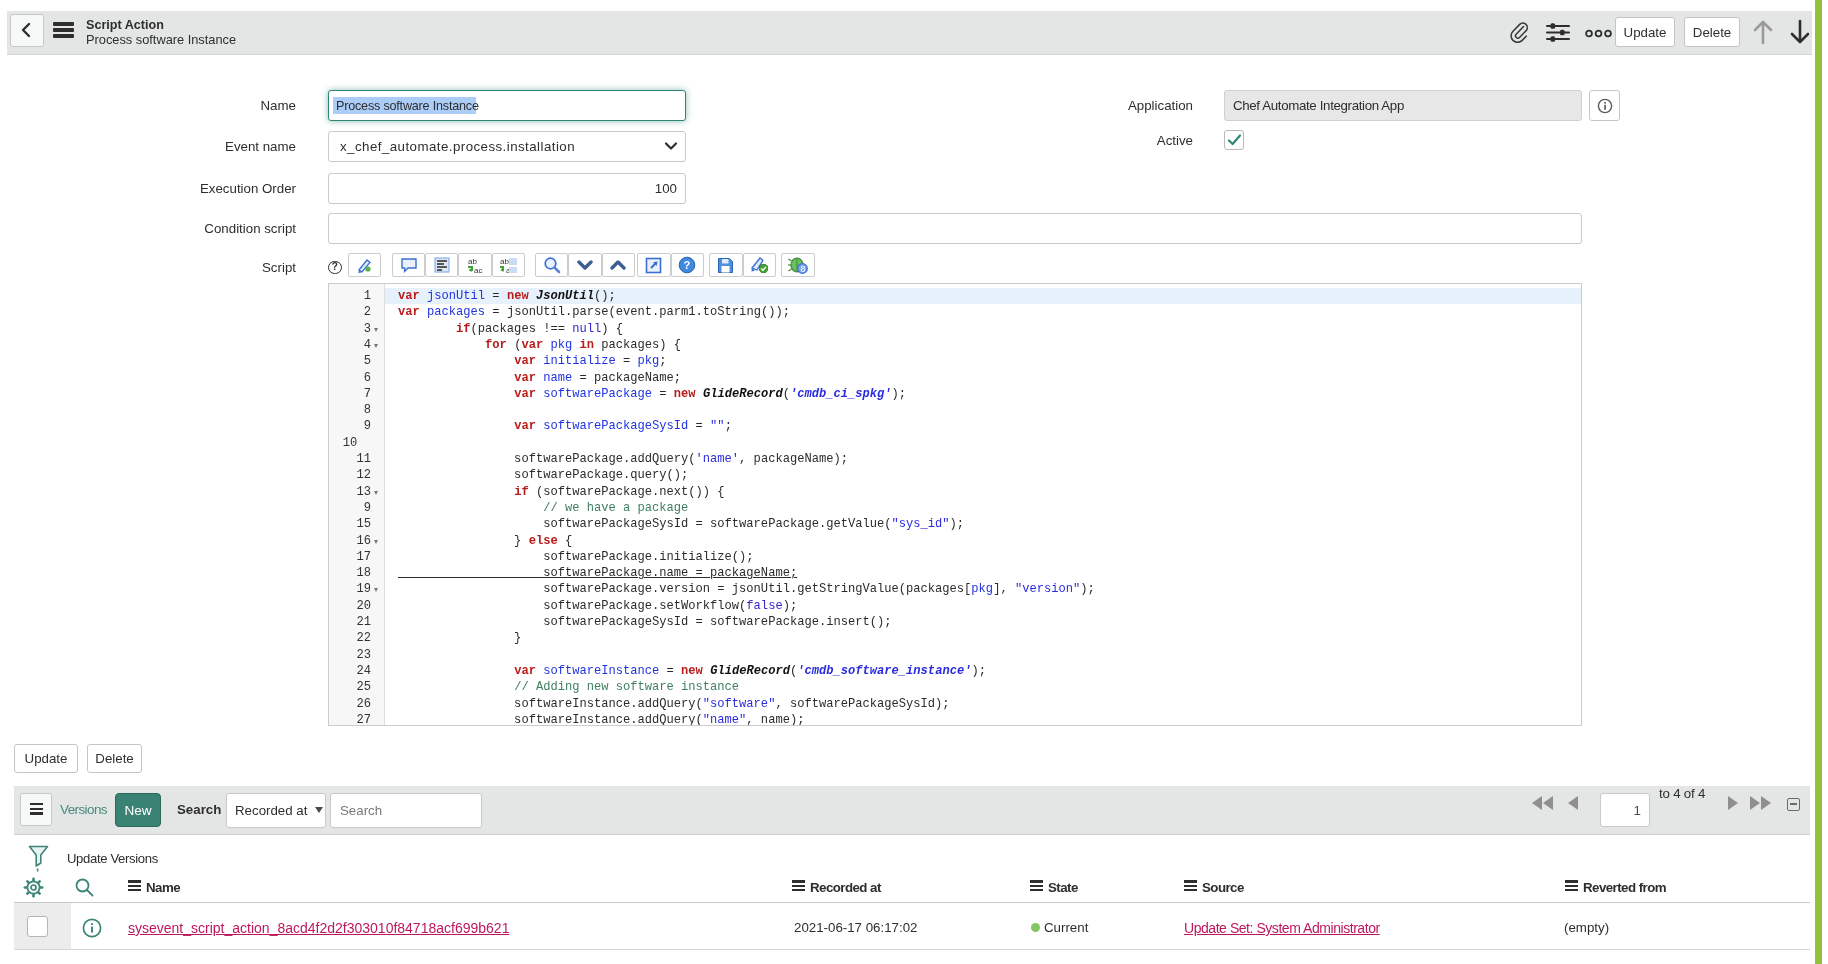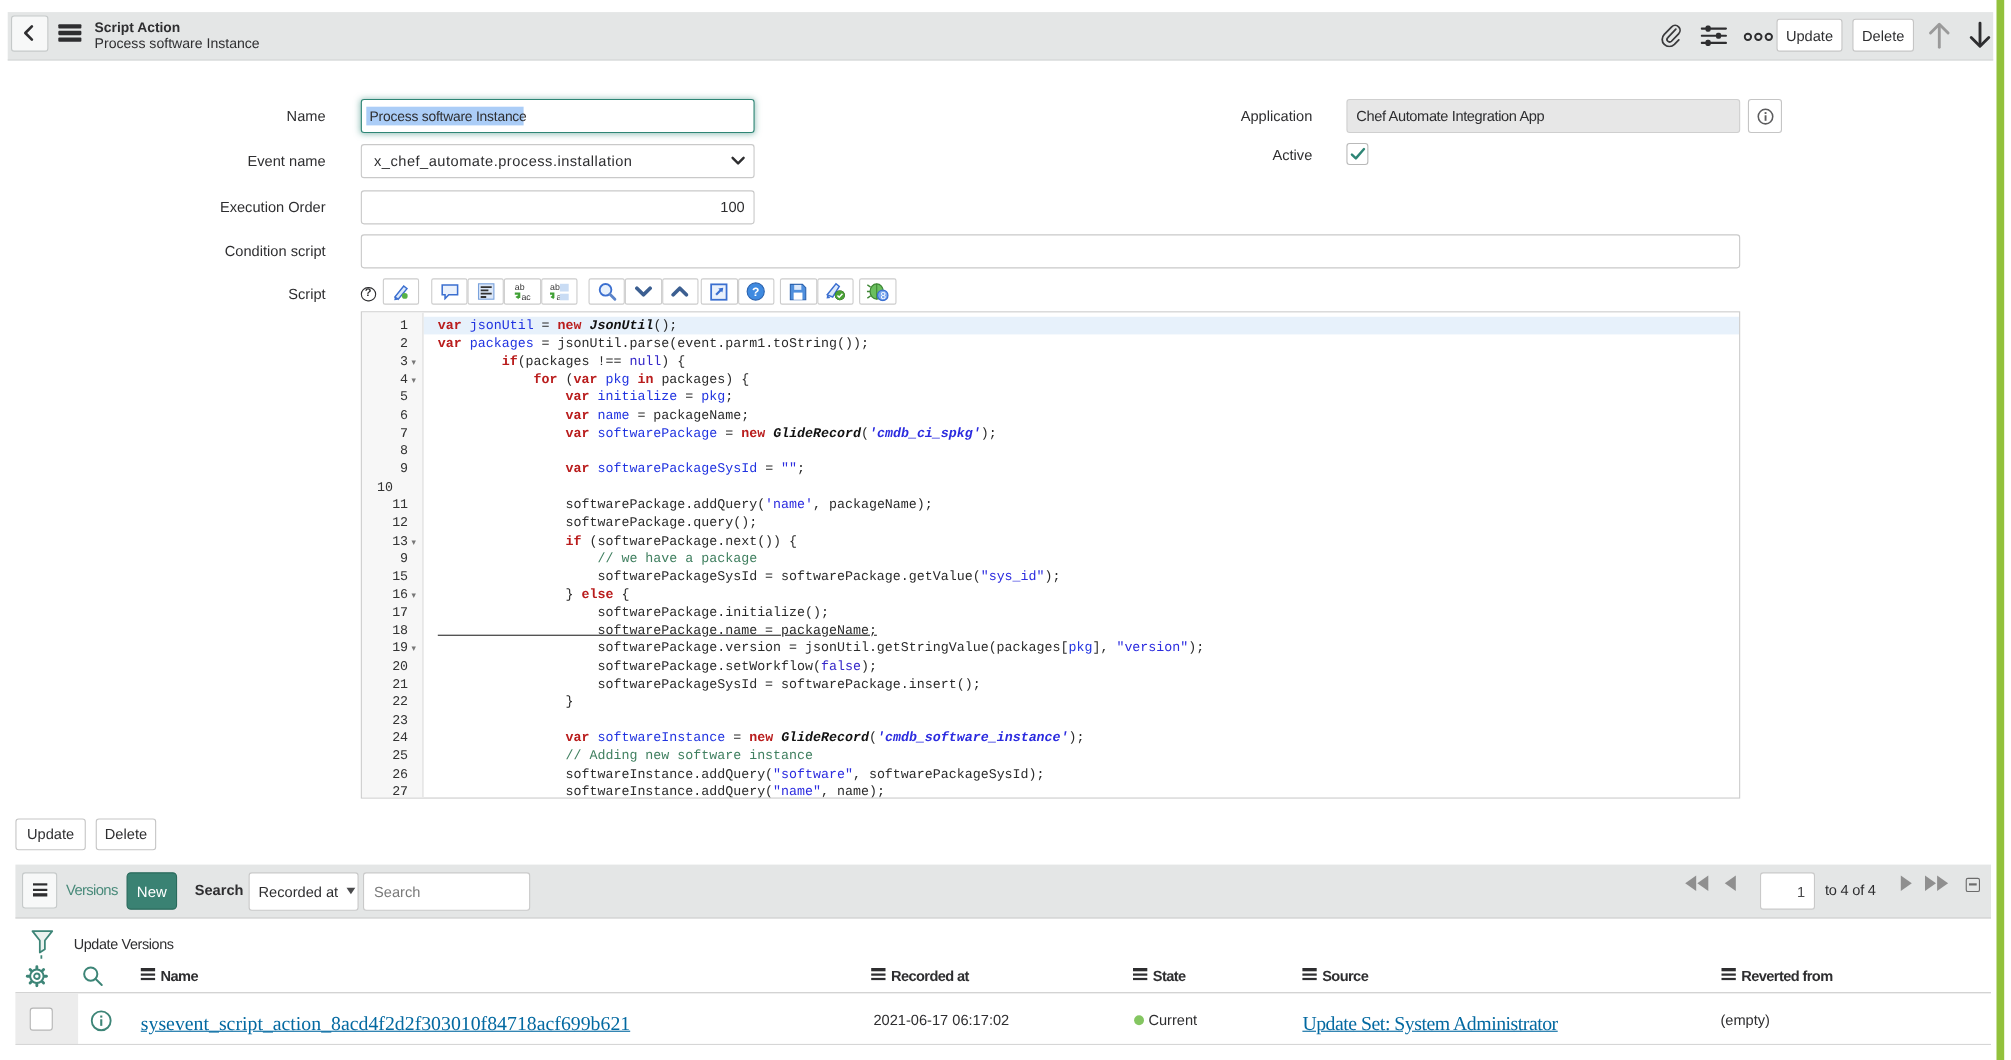--- a/index.html
+++ b/index.html
@@ -33,21 +33,21 @@
   .a{color:#3325c8;}
   .c{color:#3F7F5F;}
   .g{color:#111;font-weight:bold;font-style:italic;}
   #line1bg{position:absolute;left:56px;top:4px;width:1196px;height:16.3px;background:#e7f1fb;}
   
   #vbar{left:14px;top:786px;width:1796px;height:48px;background:#e4e6e6;border-bottom:1px solid #d0d0d0;}
   
   .hcell{font-size:13.3px;font-weight:700;color:#2e2e30;letter-spacing:-0.55px;}
   .menu3{display:inline-block;vertical-align:-1px;margin-right:5px;}
   .menu3 div{width:13px;height:2.2px;background:#2e2e30;margin-bottom:2px;}
-  a.rowlink{color:#0369a1;text-decoration:underline;font-size:18px;font-family:Liberation Serif, serif;}
+  a.rowlink{color:#be185d;text-decoration:underline;font-size:14px;}
 </style>
 </head>
 <body>
 
 <div class="abs" style="left:1815px;top:0;width:6.5px;height:964px;background:#92c13c;"></div>
 
 <div class="abs" id="topbar">
   <div class="abs" id="backbtn"></div>
   <svg class="abs" style="left:13px;top:11px;" width="12" height="16" viewBox="0 0 12 16">
     <polyline points="9,2 3,8 9,14" fill="none" stroke="#2e2e30" stroke-width="2.4" stroke-linecap="round" stroke-linejoin="round"></polyline>
@@ -319,21 +319,21 @@
   <div class="abs" style="left:221px;top:17px;font-size:13.3px;">Recorded at</div>
   <div class="abs" style="left:301px;top:21px;width:0;height:0;border-left:4.5px solid transparent;border-right:4.5px solid transparent;border-top:6px solid #4a4a4c;"></div>
   <div class="abs" style="left:316px;top:7px;width:152px;height:35px;background:#fff;border:1px solid #c9c9c9;border-radius:3px;box-sizing:border-box;"></div>
   <div class="abs" style="left:326px;top:17px;font-size:13.3px;color:#7a7a7a;">Search</div>
 
   <div id="pag">
       <div class="abs" style="left: 1518px; top: 10px; width: 0px; height: 0px; border-top: 7px solid transparent; border-bottom: 7px solid transparent; border-right: 10px solid rgb(143, 143, 143);"></div>
       <div class="abs" style="left: 1529px; top: 10px; width: 0px; height: 0px; border-top: 7px solid transparent; border-bottom: 7px solid transparent; border-right: 10px solid rgb(143, 143, 143);"></div>
       <div class="abs" style="left: 1554px; top: 10px; width: 0px; height: 0px; border-top: 7px solid transparent; border-bottom: 7px solid transparent; border-right: 10px solid rgb(143, 143, 143);"></div>
       <div class="abs" style="left: 1586px; top: 7px; width: 50px; height: 34px; background: rgb(255, 255, 255); border: 1px solid rgb(201, 201, 201); border-radius: 3px; box-sizing: border-box; font-size: 13.3px; display: flex; align-items: center; justify-content: flex-end; padding-right: 8px; color: rgb(74, 74, 76);">1</div>
-      <div class="abs" style="left: 1645px; top: 16px; font-size: 13.3px; letter-spacing: -0.2px;">to 4 of 4</div>
+      <div class="abs" style="left: 1645px; top: 0; font-size: 13.3px; letter-spacing: -0.2px;">to 4 of 4</div>
       <div class="abs" style="left: 1714px; top: 10px; width: 0px; height: 0px; border-top: 7px solid transparent; border-bottom: 7px solid transparent; border-left: 10px solid rgb(143, 143, 143);"></div>
       <div class="abs" style="left: 1736px; top: 10px; width: 0px; height: 0px; border-top: 7px solid transparent; border-bottom: 7px solid transparent; border-left: 10px solid rgb(143, 143, 143);"></div>
       <div class="abs" style="left: 1747px; top: 10px; width: 0px; height: 0px; border-top: 7px solid transparent; border-bottom: 7px solid transparent; border-left: 10px solid rgb(143, 143, 143);"></div>
       <div class="abs" style="left: 1773px; top: 12px; width: 13px; height: 13px; border: 1.6px solid rgb(107, 107, 107); border-radius: 2px; box-sizing: border-box;">
         <div style="width:7px;height:1.8px;background:#6b6b6b;margin:4.2px auto 0;"></div>
       </div>
     </div>
 </div>
 
 <svg class="abs" style="left:28px;top:845px;" width="21" height="28" viewBox="0 0 21 28">

